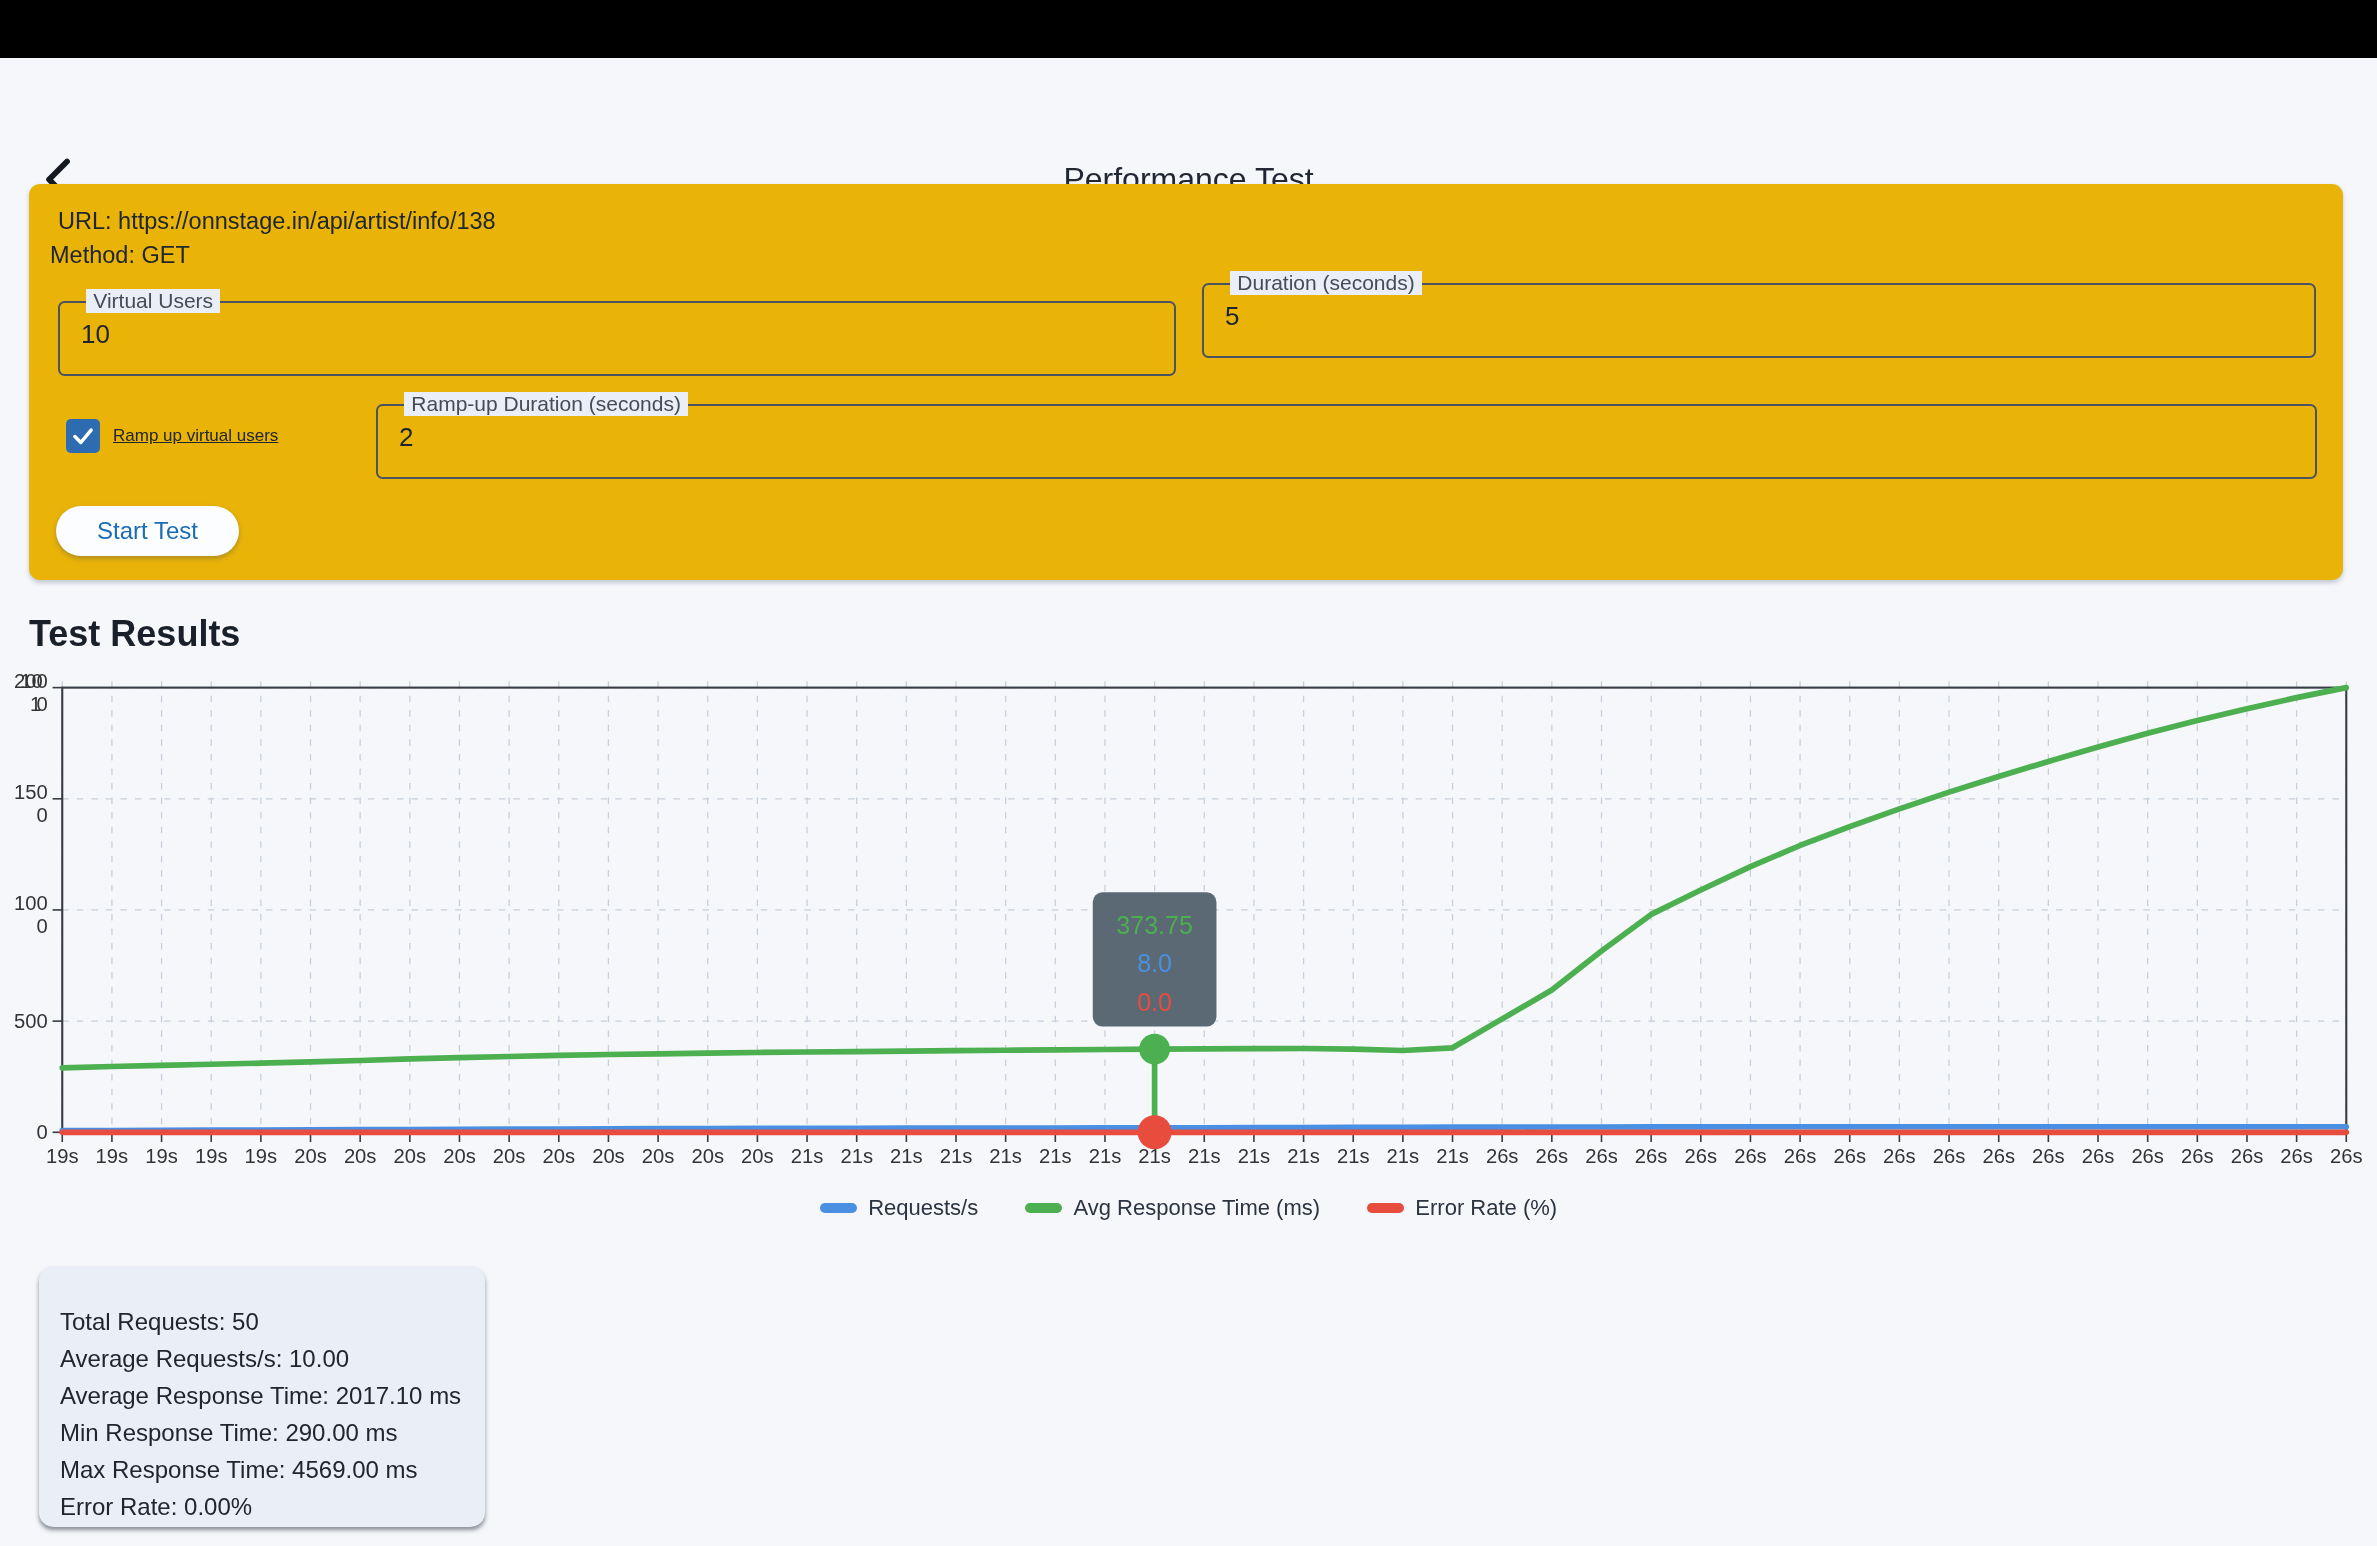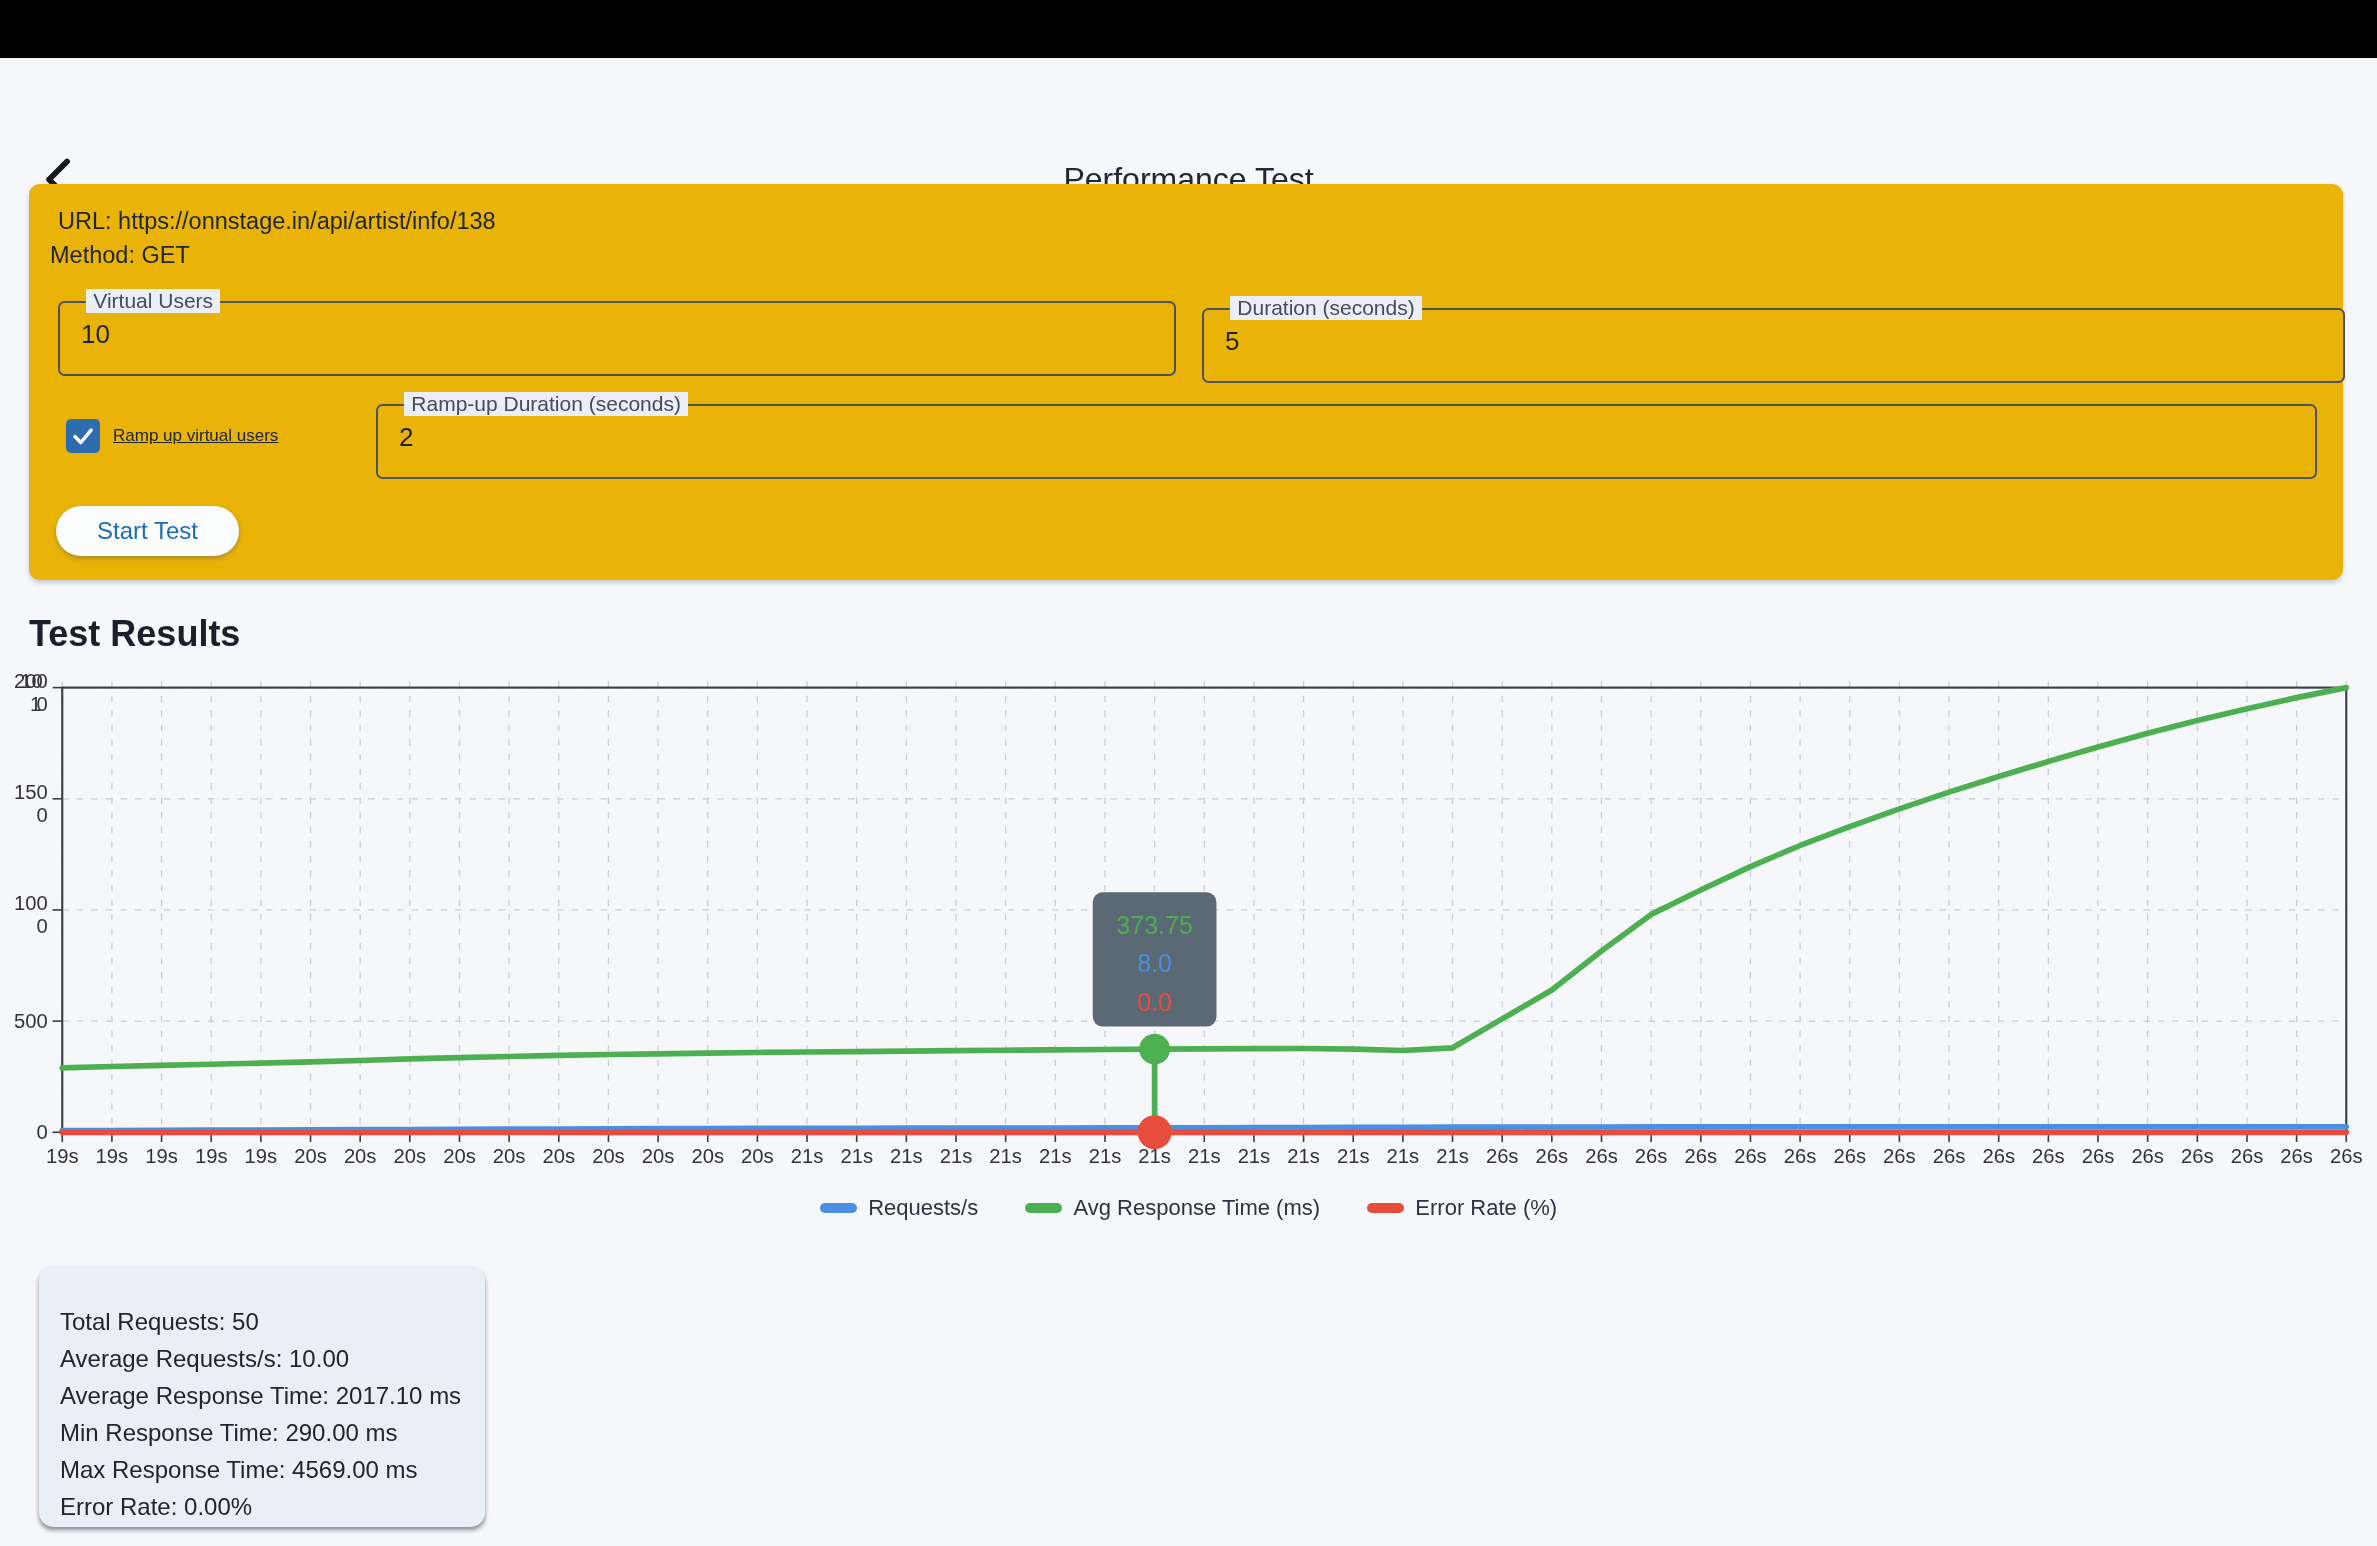--- a/index.html
+++ b/index.html
@@ -11,21 +11,21 @@
     font-size:32px;font-weight:500;color:#222733;}
   .form-card{position:absolute;left:29px;top:184px;width:2314px;height:396px;
     background:#eab308;border-radius:11.3px;box-shadow:0 2.4px 4px rgba(110,120,140,.35);}
   .url-line{position:absolute;left:29px;top:24px;font-size:23.5px;}
   .method-line{position:absolute;left:21px;top:58px;font-size:23.5px;}
   .field{position:absolute;height:71px;border:2.4px solid #4b5260;border-radius:6.5px;}
   .field-label{position:absolute;top:-13.7px;left:18px;background:#eaeef6;padding:0 7.3px;
     font-size:21px;color:#454c59;white-space:nowrap;margin-left:8px;}
   .field-value{position:absolute;left:21px;top:16px;font-size:26px;color:#1c2430;}
   .f-vu{left:29px;top:117px;width:1114px;}
-  .f-dur{left:1173px;top:124px;width:1110px;padding-left:29px;}
+  .f-dur{left:1173px;top:99px;width:1110px;}
   .f-ramp{left:347px;top:220px;width:1937px;}
   .check-row{position:absolute;left:37px;top:235px;display:flex;align-items:center;cursor:pointer;}
   .checkbox{width:34px;height:34px;background:#2d6cb0;border-radius:4.9px;display:flex;
     align-items:center;justify-content:center;}
   .check-label{margin-left:13px;font-size:17px;color:#20262e;text-decoration:underline;}
   .start-btn{position:absolute;left:27px;top:322px;width:183px;height:50px;border-radius:25px;
     background:#fcfdff;box-shadow:0 2.4px 4.9px rgba(60,70,90,.35);border:none;cursor:pointer;
     font-size:24px;color:#1b6cb4;font-family:"Liberation Sans",sans-serif;}
   .results-title{position:absolute;left:29px;top:613px;font-size:36px;font-weight:700;color:#1a202a;}
   .chart-wrap{position:absolute;left:0;top:647px;width:2377px;height:534px;}

